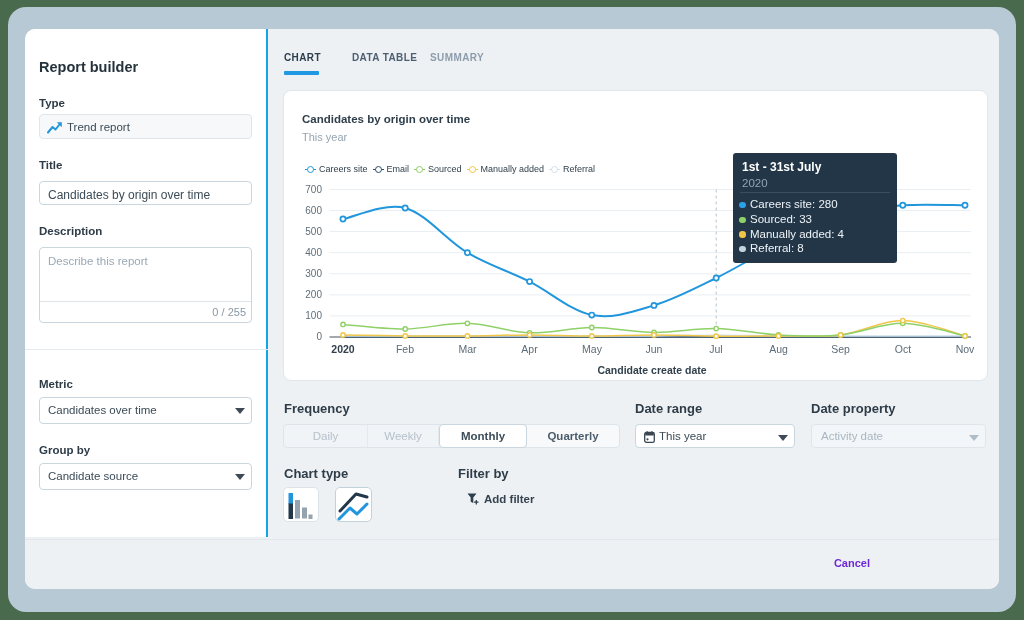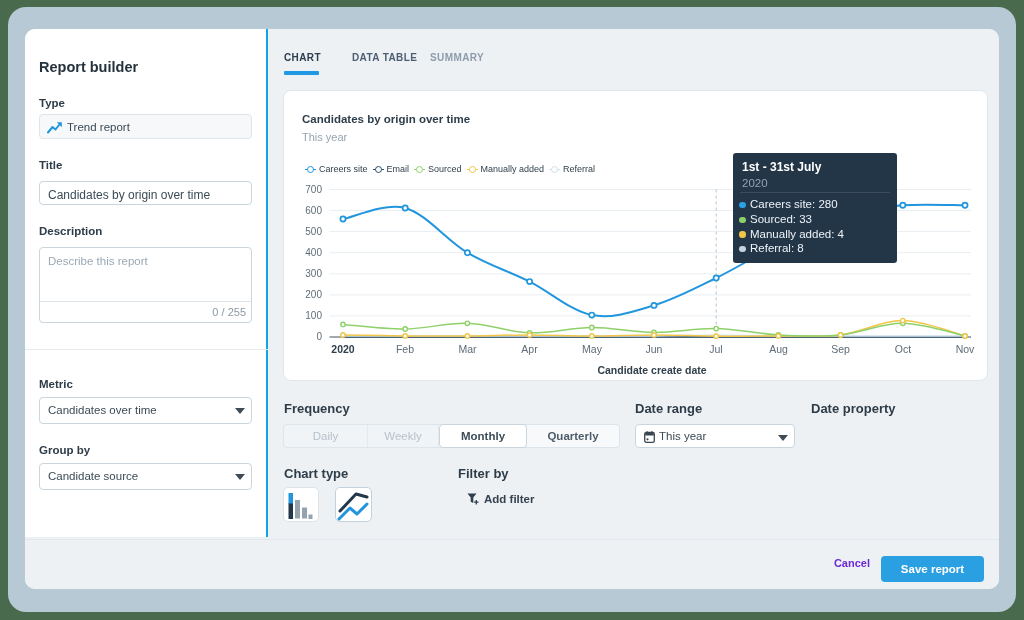--- a/index.html
+++ b/index.html
@@ -236,20 +236,24 @@
         <svg width="11" height="12" viewBox="0 0 11 12">
             <rect x="2.4" y="0.3" width="1.4" height="2" fill="#3b4650"></rect>
             <rect x="7.2" y="0.3" width="1.4" height="2" fill="#3b4650"></rect>
             <rect x="0.7" y="1.5" width="9.6" height="9.8" rx="1.6" fill="none" stroke="#3b4650" stroke-width="1.3"></rect>
             <path d="M1.2,3.1 a1.3,1.3 0 0 1 1.3,-1.3 h6 a1.3,1.3 0 0 1 1.3,1.3 v1.4 h-8.6 Z" fill="#3b4650"></path>
             <circle cx="3.5" cy="8.3" r="1.1" fill="#3b4650"></circle>
           </svg>
         <span>This year</span>
           <i class="caret"></i>
       </div>
+      <div id="dateprop">
+          <span>Activity date</span>
+          <i class="caret"></i>
+        </div>
       <div class="clab" style="left:16px; top:85px;">Chart type</div>
       <div class="clab" style="left:190px; top:85px;">Filter by</div>
       <div id="ctbtn1">
         <svg width="34" height="33" viewBox="0 0 34 33">
             <rect x="4.5" y="15" width="4.5" height="16" fill="#22384a"></rect>
             <rect x="4.5" y="5" width="4.5" height="10.5" fill="#2196dd"></rect>
             <rect x="11" y="12" width="5" height="18.5" fill="#95a3af"></rect>
             <rect x="18" y="19.5" width="5" height="11" fill="#95a3af"></rect>
             <rect x="24.5" y="26.5" width="4" height="4.5" fill="#95a3af"></rect>
           </svg>
@@ -264,15 +268,14 @@
         <svg width="12" height="12" viewBox="0 0 12 12" style="margin-right:5px;">
             <path d="M0.5,0.5 L9.5,0.5 L6.3,4.5 L6.3,10 L3.7,8.7 L3.7,4.5 Z" fill="#2e3e4c"></path>
             <path d="M9.3,7 L9.3,11.4 M7.1,9.2 L11.5,9.2" stroke="#2e3e4c" stroke-width="1.3"></path>
           </svg>
         Add filter
       </div>
     </div>
   </div>
   <div id="footer">
     <div id="cancel">Cancel</div>
-    <div id="savebtn">Save report</div>
   </div>
 </div>
 
 </body></html>

